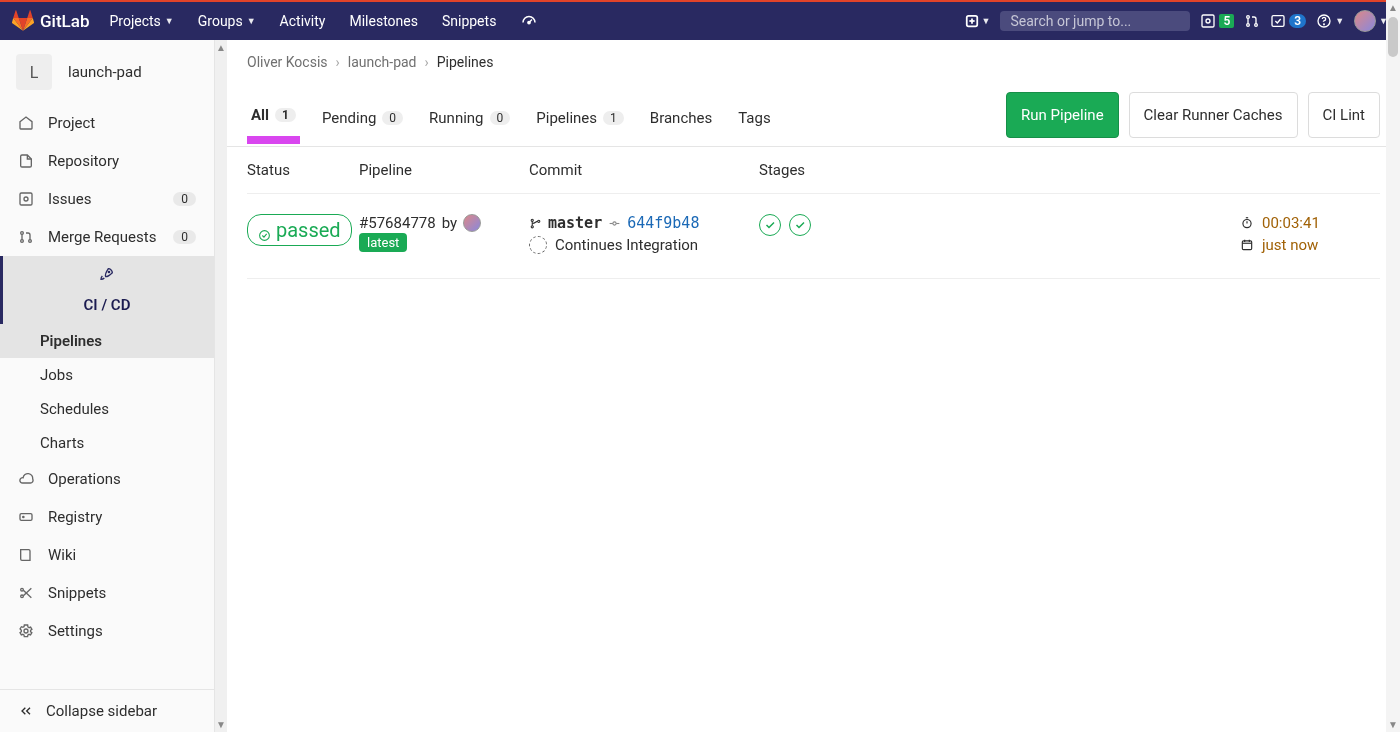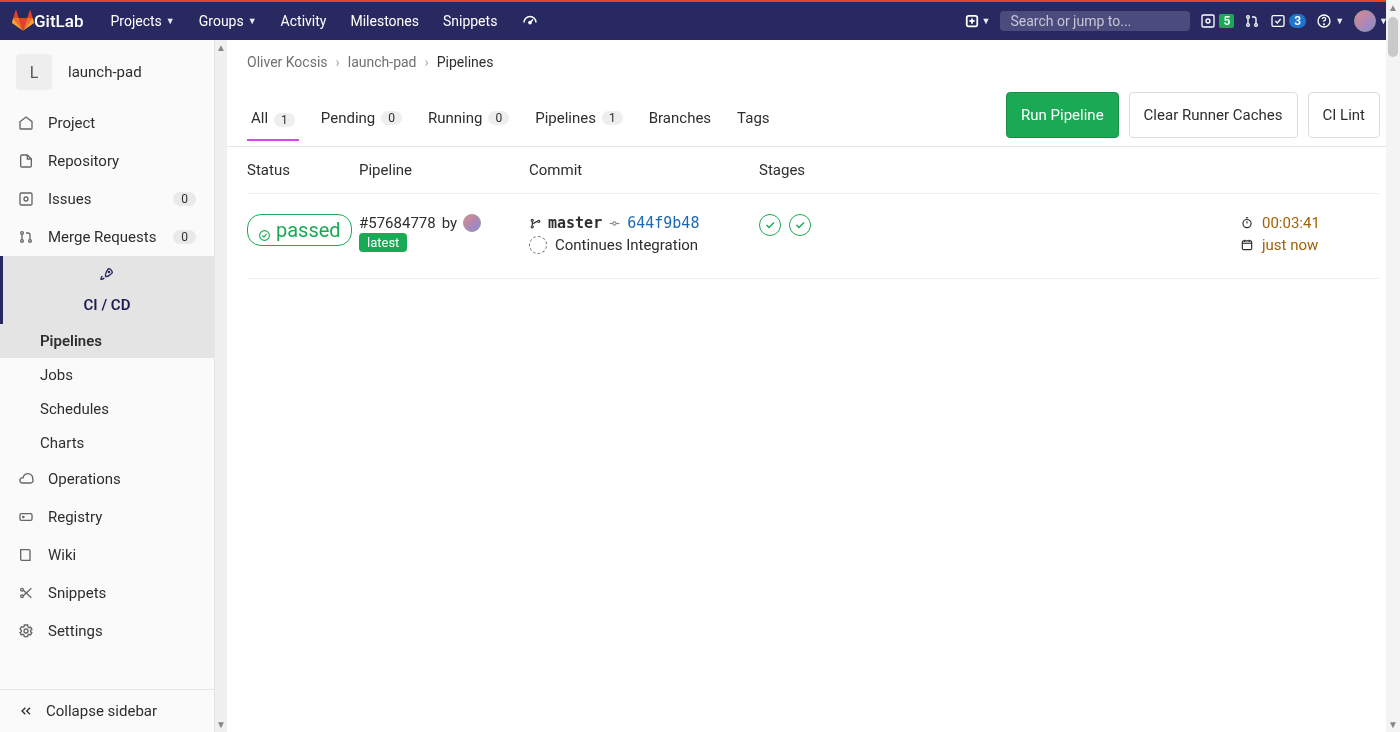--- a/index.html
+++ b/index.html
@@ -1,20 +1,20 @@
 <!DOCTYPE html>
 <html><head>
 <meta charset="utf-8">
 <style>
   * { box-sizing: border-box; margin:0; padding:0; font-family: -apple-system, BlinkMacSystemFont, "Segoe UI", Roboto, sans-serif; }
   body { width:1400px; height:732px; background:#fff; overflow:hidden; position:relative; }
 
   
   .navbar { height:40px; background:#292961; border-top:2px solid #e24329; display:flex; align-items:center; padding:0 12px; color:#fff; font-size:14px; }
-  .logo { display:flex; align-items:center; margin-right:17px;}
+  .logo { display:flex; align-items:center; gap:6px; margin-right:10px;}
   .logo-text { font-weight:500; font-size:17px; color:#fff; }
   .nav-links { display:flex; align-items:center; gap:4px; }
   .nav-link { padding:6px 10px; color:#fff; cursor:pointer; font-size:14px; display:flex; align-items:center; gap:4px;}
   .nav-spacer { flex:1; }
   .nav-right { display:flex; align-items:center; gap:10px; }
   .search-box { background:#4b4b7d; border-radius:4px; height:20px; width:190px; display:flex; align-items:center; padding:0 10px; }
   .search-box input { background:transparent; border:none; outline:none; color:#ccc; font-size:14px; flex:1;}
   .search-box input::placeholder { color:#c6c6d6; }
   .nav-icon { color:#fff; cursor:pointer; display:flex; align-items:center; gap:3px; font-size:14px;}
   .nav-badge-green { background:#1aaa55; color:#fff; border-radius:2px; padding:0 4px; font-size:12px; font-weight:600;}
@@ -41,21 +41,21 @@
   .sidebar-scroll { width:12px; background:#f0f0f0; display:flex; flex-direction:column; align-items:center;}
   .sidebar-scroll .arrow { font-size:10px; color:#888; padding:2px 0; cursor:pointer;}
   .breadcrumbs { padding:14px 20px; color:#707070; font-size:14px; display:flex; align-items:center; gap:8px;}
   .breadcrumbs .sep { color:#aaa;}
   .breadcrumbs .crumb { cursor:pointer;}
   .breadcrumbs .crumb.current { color:#2e2e2e;}
 
   .tabs-row { display:flex; align-items:center; padding:0 20px; border-bottom:1px solid #e5e5e5; margin-top:8px;}
   .tabs { display:flex; gap:18px; }
   .tab { padding:12px 4px; color:#2e2e2e; font-size:15px; cursor:pointer; display:flex; align-items:center; gap:6px; border-bottom:2px solid transparent;}
-  .tab.active { font-weight:400; border-bottom:2px solid #d946ef;align-items:flex-end;}
+  .tab.active { font-weight:700; border-bottom:8px solid #d946ef;}
   .tab .badge { background:#eee; border-radius:10px; padding:0 7px; font-size:12px;}
   .actions { margin-left:auto; display:flex; gap:10px; padding-bottom:8px;}
   .btn-green { background:#1aaa55; color:#fff; border:1px solid #168f48; border-radius:4px; padding:13px 14px; font-size:15px; cursor:pointer;}
   .btn-white { background:#fff; color:#2e2e2e; border:1px solid #dcdcdc; border-radius:4px; padding:7px 14px; font-size:15px; cursor:pointer;}
 
   
   .pipe-table { padding:0 20px; }
   .pipe-head { display:flex; padding:14px 0; color:#2e2e2e; font-size:15px; border-bottom:1px solid #eee;}
   .col-status { width:112px;}
   .col-pipeline { width:170px;}

